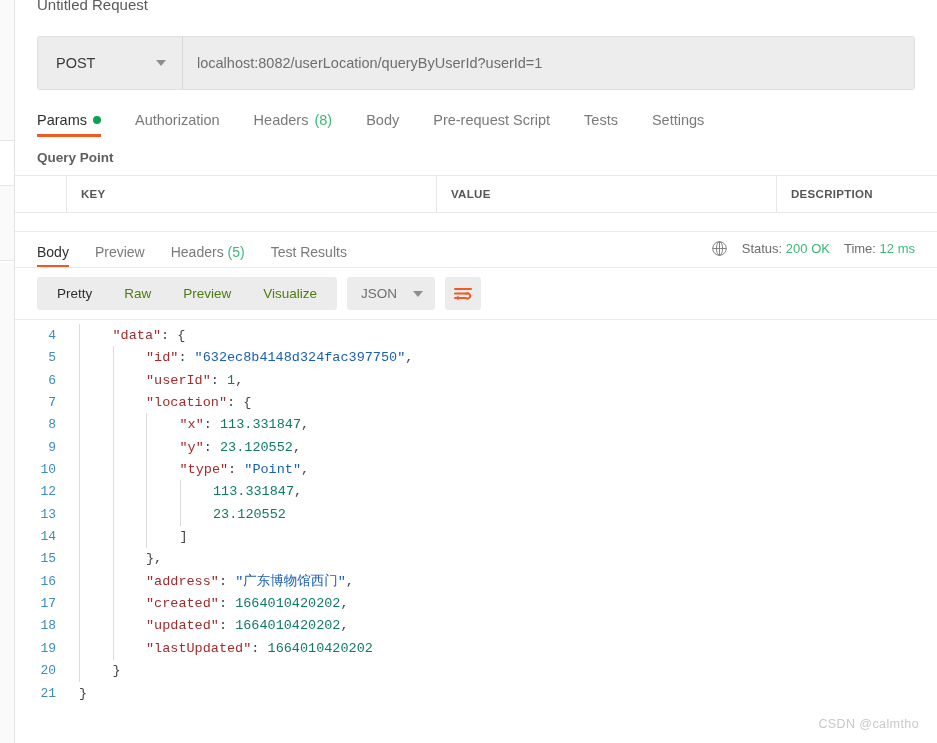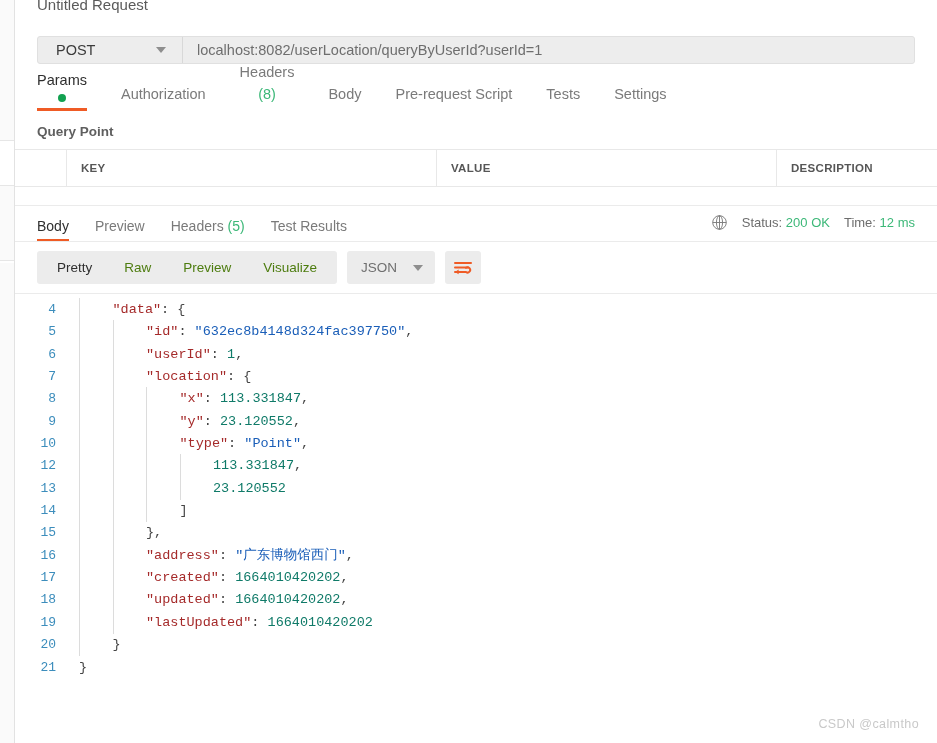--- a/index.html
+++ b/index.html
@@ -46,21 +46,21 @@
     font-size: 15px;
     color: #5a5a5a;
     line-height: 10px;
     overflow: hidden;
     white-space: nowrap;
   }
 
   
   .url-row {
     margin: 22px 22px 0 22px;
-    height: 28px;
+    height: 54px;
     display: flex;
     border: 1px solid #e0e0e0;
     background: #ededed;
     border-radius: 3px;
     box-sizing: border-box;
   }
   .method-box {
     width: 145px;
     flex: 0 0 145px;
     display: flex;
@@ -109,21 +109,20 @@
     font-size: 14.5px;
     color: #7a7a7a;
     margin-right: 34px;
     padding-bottom: 9px;
     position: relative;
     cursor: pointer;
     white-space: nowrap;
     display: flex;
     align-items: center;
     gap: 6px;
-    flex-direction: column;
   }
   .tab:last-child { margin-right: 16px; }
   .tab.active { color: #2f2f2f; }
   .tab.active::after {
     content: "";
     position: absolute;
     left: 0; right: 0; bottom: 0;
     height: 3px;
     background: #ef5b25;
   }

